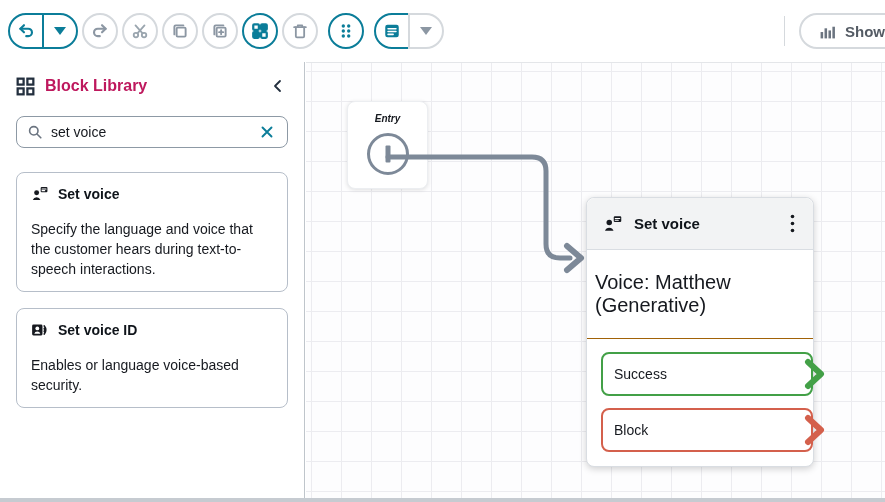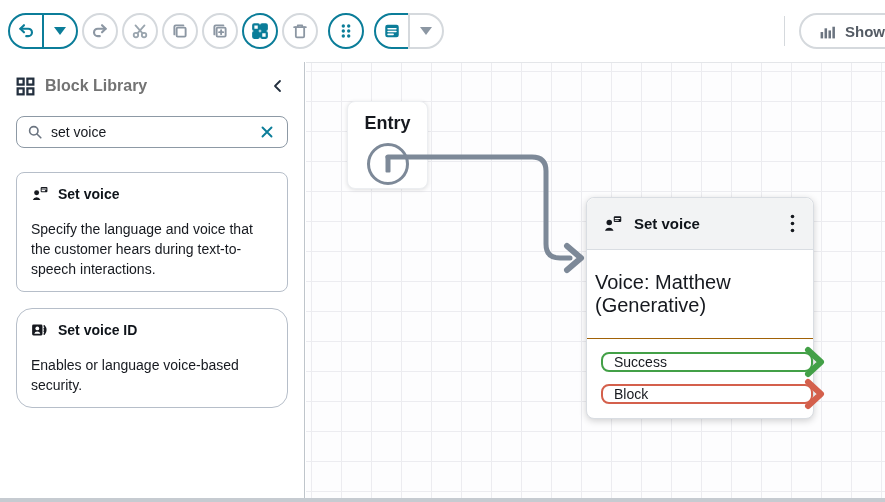--- a/index.html
+++ b/index.html
@@ -46,57 +46,57 @@
     padding: 0 18px; font-size: 15px; font-weight: 700; color: #545b64;
     white-space: nowrap; cursor: pointer;
   }
   
   .sidebar {
     position: absolute; top: 62px; left: 0; bottom: 4px; width: 305px;
     background: #fff; border-right: 1px solid #bfc5cb; z-index: 5;
     padding: 14px 16px 0 16px;
   }
   .sb-header { display: flex; align-items: center; }
-  .sb-title { font-size: 16px; font-weight: 700; color: #737373; margin-left: 10px; }
+  .sb-title { font-size: 16px; font-weight: 700; color: #be185d; margin-left: 10px; }
   .collapse-btn { margin-left: auto; background: none; border: none; cursor: pointer; padding: 2px; display: flex; }
   .search-box {
     margin-top: 20px; height: 32px; border: 1px solid #8d99a5; border-radius: 8px;
     display: flex; align-items: center; gap: 8px; padding: 0 10px; background: #fff;
   }
   .search-box input {
     border: none; outline: none; flex: 1; font-size: 14px; color: #16191f;
     font-family: inherit; background: transparent; min-width: 0;
   }
   .clear-btn { background: none; border: none; cursor: pointer; padding: 2px; display: flex; }
   .block-card {
     border: 1px solid #b6bec9; border-radius: 8px; background: #fff;
     padding: 12px 14px; cursor: grab;
   }
   .block-card.first { margin-top: 24px; }
-  .block-card.second { margin-top: 16px; border-radius: 16px; }
+  .block-card.second { margin-top: 16px; }
   .bc-title-row { display: flex; align-items: center; gap: 9px; }
   .bc-title { font-size: 14px; font-weight: 700; color: #0f141a; }
   .bc-desc { margin-top: 16px; font-size: 14px; line-height: 1.43; color: #16191f; }
   
   .canvas {
     position: absolute; top: 62px; left: 306px; right: 0; bottom: 4px;
     background-color: #fdfdfe;
     background-image:
       linear-gradient(to right, #ececf0 1px, transparent 1px),
       linear-gradient(to bottom, #ececf0 1px, transparent 1px);
     background-size: 30px 30px;
     background-position: 5px 8px;
     border-top: 1px solid #e4e6e9;
   }
   .entry-node {
     position: absolute; left: 41px; top: 38px; width: 81px; height: 88px;
     background: #fff; border: 1px solid #eceef1; border-radius: 8px;
     box-shadow: 0 1px 4px rgba(0,0,0,0.12); text-align: center; cursor: grab;
   }
-  .entry-title { font-size: 18px; font-weight: 700; margin-top: 11px; }
+  .entry-title { font-size: 10px; font-weight: 700; margin-top: 11px; font-style: italic; }
   .entry-circle {
     width: 42px; height: 42px; border: 3px solid #7d8998; border-radius: 50%;
     margin: 9px auto 0 auto; position: relative;
   }
   .entry-bar {
     position: absolute; left: 50%; top: 50%; transform: translate(-50%,-50%);
     width: 5px; height: 17px; background: #7d8998; border-radius: 1px;
   }
   .connector-svg { position: absolute; left: 0; top: 0; pointer-events: none; }
   .flow-node {
@@ -110,21 +110,21 @@
     padding: 0 12px 0 16px; gap: 11px;
   }
   .fn-title { font-size: 15px; font-weight: 700; color: #0f141a; }
   .kebab-btn { margin-left: auto; background: none; border: none; cursor: pointer; padding: 4px 6px; display: flex; }
   .fn-body {
     padding: 21px 8px; font-size: 20px; color: #16191f;
     border-bottom: 1px solid #a16207;
   }
   .fn-branches { padding: 13px 0 14px 14px; }
   .branch {
-    position: relative; height: 20px; border: 2px solid; border-radius: 8px;
+    position: relative; height: 44px; border: 2px solid; border-radius: 8px;
     background: #fff; display: flex; align-items: center; padding-left: 11px;
     font-size: 14px; color: #16191f; cursor: pointer;
   }
   .branch + .branch { margin-top: 12px; }
   .branch.success { border-color: #43a047; }
   .branch.error   { border-color: #d4604c; }
   .branch-arrow { position: absolute; right: -15px; top: 50%; transform: translateY(-50%); }
   .bottom-strip { position: absolute; left: 0; right: 0; bottom: 0; height: 4px; background: #c6cbd1; z-index: 7; }
   svg { display: block; }
 </style>

